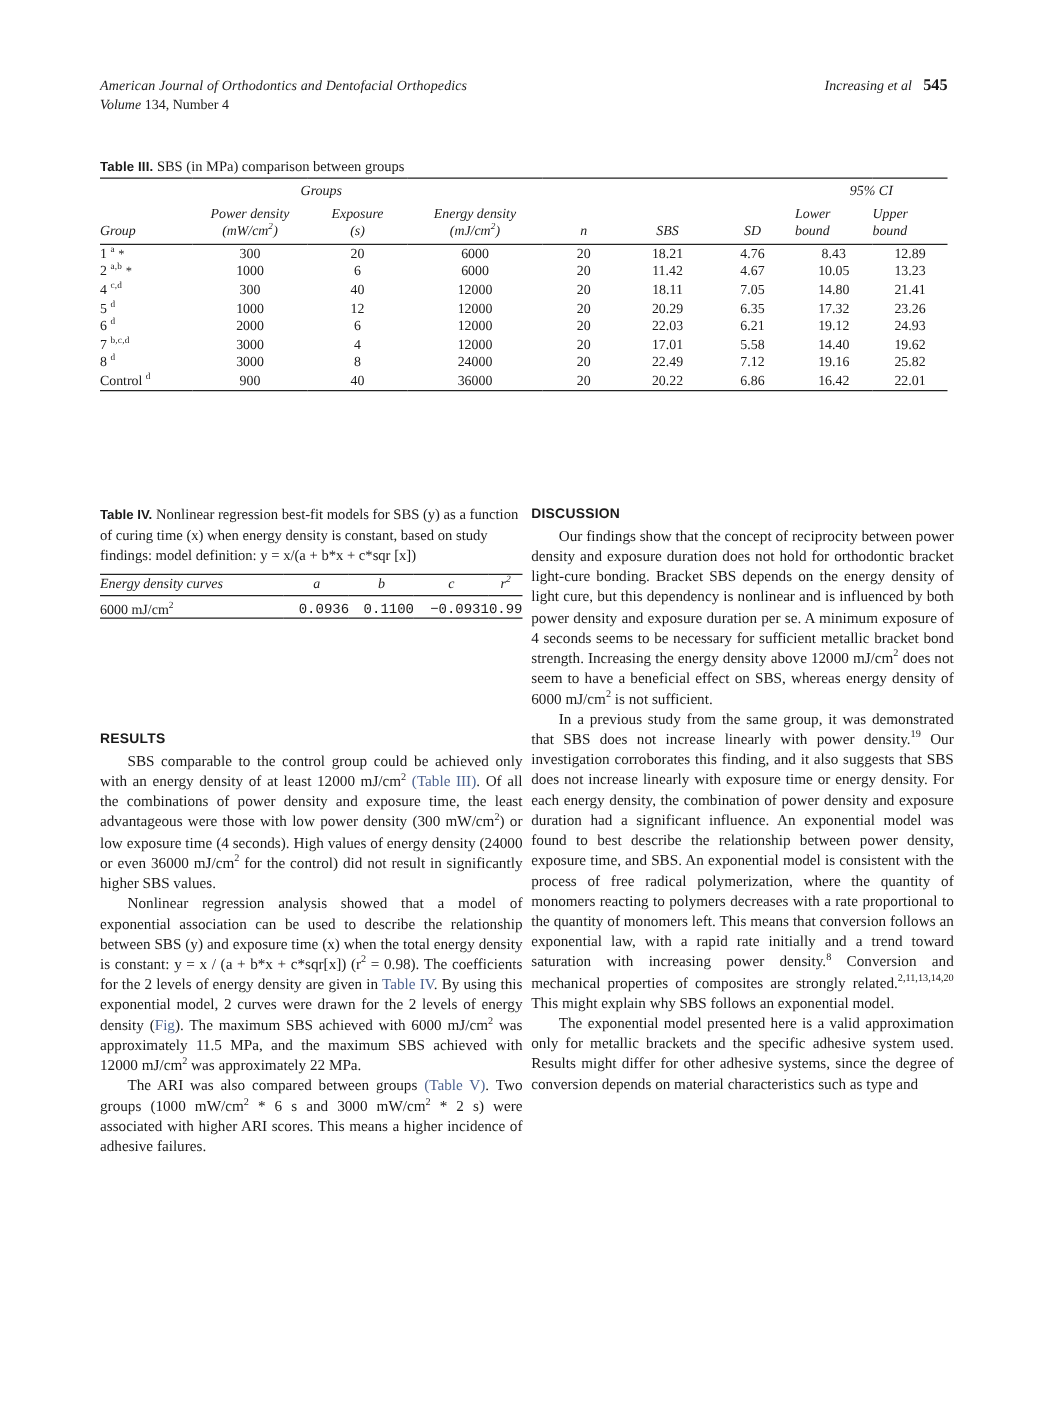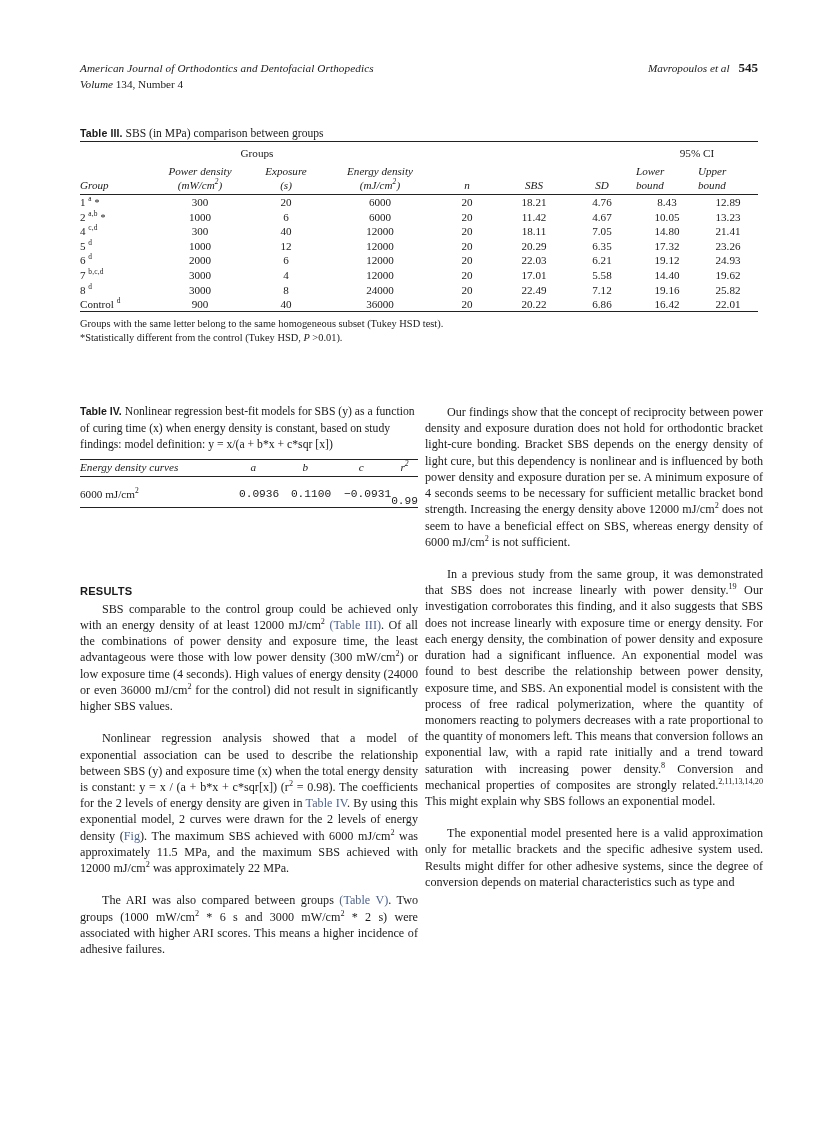--- a/index.html
+++ b/index.html
@@ -29,21 +29,21 @@
   .tbl-caption .lbl { font-family:"Liberation Sans", sans-serif; font-weight:bold; font-size:10.6px; letter-spacing:.1px; }
 
   table.t3 { border-collapse:collapse; width:100%; font-size:11.1px; }
   table.t3 td, table.t3 th { padding:0; font-weight:normal; }
 
   .rule-thick { border-top:1.6px solid #222; }
   .rule-thin  { border-top:0.9px solid #222; }
 
   
   .t3wrap { position:absolute; left:80px; top:126px; width:678px; }
-  .t3 .hdr-span { height:21px; font-size:11.2px; text-align:center; vertical-align:middle; }
+  .t3 .hdr-span { height:21px; font-style:italic; font-size:11.2px; text-align:center; vertical-align:middle; }
   .t3 .hdr-cell { font-style:italic; font-size:11.1px; vertical-align:bottom; padding-bottom:2px; line-height:1.24; }
   .t3 .c  { text-align:center; }
   .t3 .l  { text-align:left; }
   .t3 .body td { height:14.6px; vertical-align:middle; }
   .t3 sup { font-size:7.4px; vertical-align:super; line-height:0; letter-spacing:.2px; }
   .t3 .star { font-size:10px; }
 
   .span-line { height:2px; }
 
   .tbl-notes { font-size:10.4px; line-height:1.42; margin-top:3px; }
@@ -63,34 +63,34 @@
   
   .col { position:absolute; width:338px; font-size:12.15px; line-height:1.335; text-align:justify; }
   .col-left  { left:80px;  top:584px; }
   .col-right { left:425px; top:404px; }
   .sechead {
     font-family:"Liberation Sans", sans-serif;
     font-weight:bold; font-size:11.1px; letter-spacing:.2px;
     margin:0 0 2px 0; text-align:left;
   }
   .para { margin:0; text-indent:22px; text-align:justify; }
-  .para + .para { margin-top:16px; }
+  .para + .para { margin-top:0; }
   sup { font-size:8.2px; vertical-align:super; line-height:0; }
   .lnk { color:#4d6491; }
 </style>
 </head>
 <body>
 
 <div class="page">
 
   <div class="runhead">
     <div class="runhead-row">
       <div class="rh-journal">American Journal of Orthodontics and Dentofacial Orthopedics</div>
       <div class="rh-right">
-        <span class="rh-authors">Mavropoulos et al</span>
+        <span class="rh-authors">Increasing et al</span>
         <span class="rh-page">545</span>
       </div>
     </div>
     <div class="rh-vol"><i>Volume</i><span> 134, Number 4</span></div>
   </div>
 
   <div class="t3wrap">
     <div class="tbl-caption">
       <span class="lbl">Table III.</span>
       <span>SBS (in MPa) comparison between groups</span>
@@ -253,26 +253,20 @@
             <td class="c">6.86</td>
             <td class="c">16.42</td>
             <td class="c">22.01</td>
           </tr>
           <tr class="rule-thick">
             <td colspan="9" style="height: 2px;"></td>
           </tr>
         </tbody>
     </table>
 
-    <div class="tbl-notes">
-      <div>Groups with the same letter belong to the same homogeneous subset (Tukey HSD test).</div>
-      <div>
-        <span>*Statistically different from the control (Tukey HSD, </span><i>P</i><span> &gt;0.01).</span>
-      </div>
-    </div>
   </div>
 
   <div class="t4wrap">
     <div class="t4cap">
       <span class="lbl" style="font-family:'Liberation Sans',sans-serif;font-weight:bold;font-size:10.6px;">Table IV.</span>
       <span>Nonlinear regression best-fit models for SBS (y) as a function of curing time (x) when energy density is constant, based on study findings: model definition: y = x/(a + b*x + c*sqr [x])</span>
     </div>
     <table class="t4">
       <colgroup>
           <col style="width:148px">
@@ -289,21 +283,21 @@
         <td class="hd c">c</td>
         <td class="hd c">r<sup>2</sup></td>
       </tr>
       </tbody>
         <tbody id="t4-body">
           <tr class="bodyrow rule-thin">
             <td style="padding-top: 5px;">6000  mJ/cm<sup>2</sup></td>
             <td class="r" style="padding-top: 5px;">0.0936</td>
             <td class="r" style="padding-top: 5px;">0.1100</td>
             <td class="r" style="padding-top: 5px;">−0.0931</td>
-            <td class="r" style="padding-top: 18px;">0.99</td>
+            <td class="r" style="padding-top: 5px;">0.99</td>
           </tr>
           <tr class="rule-thick">
             <td colspan="5" style="height: 2px;"></td>
           </tr>
         </tbody>
     </table>
   </div>
 
   <div class="col col-left">
     <div class="sechead">RESULTS</div>
@@ -312,20 +306,21 @@
     </p>
     <p class="para">
       <span>Nonlinear regression analysis showed that a model of exponential association can be used to describe the relationship between SBS (y) and exposure time (x) when the total energy density is constant: y = x / (a + b*x + c*sqr[x]) (r</span><sup>2</sup><span> = 0.98). The coefficients for the 2 levels of energy density are given in </span><span class="lnk">Table IV</span><span>. By using this exponential model, 2 curves were drawn for the 2 levels of energy density (</span><span class="lnk">Fig</span><span>). The maximum SBS achieved with 6000 mJ/cm</span><sup>2</sup><span> was approximately 11.5 MPa, and the maximum SBS achieved with 12000 mJ/cm</span><sup>2</sup><span> was approximately 22 MPa.</span>
     </p>
     <p class="para">
       <span>The ARI was also compared between groups </span><span class="lnk">(Table V)</span><span>. Two groups (1000 mW/cm</span><sup>2</sup><span> * 6 s and 3000 mW/cm</span><sup>2</sup><span> * 2 s) were associated with higher ARI scores. This means a higher incidence of adhesive failures.</span>
     </p>
   </div>
 
   <div class="col col-right">
+    <div class="sechead">DISCUSSION</div>
     <p class="para">
       <span>Our findings show that the concept of reciprocity between power density and exposure duration does not hold for orthodontic bracket light-cure bonding. Bracket SBS depends on the energy density of light cure, but this dependency is nonlinear and is influenced by both power density and exposure duration per se. A minimum exposure of 4 seconds seems to be necessary for sufficient metallic bracket bond strength. Increasing the energy density above 12000 mJ/cm</span><sup>2</sup><span> does not seem to have a beneficial effect on SBS, whereas energy density of 6000 mJ/cm</span><sup>2</sup><span> is not sufficient.</span>
     </p>
     <p class="para">
       <span>In a previous study from the same group, it was demonstrated that SBS does not increase linearly with power density.</span><sup>19</sup><span> Our investigation corroborates this finding, and it also suggests that SBS does not increase linearly with exposure time or energy density. For each energy density, the combination of power density and exposure duration had a significant influence. An exponential model was found to best describe the relationship between power density, exposure time, and SBS. An exponential model is consistent with the process of free radical polymerization, where the quantity of monomers reacting to polymers decreases with a rate proportional to the quantity of monomers left. This means that conversion follows an exponential law, with a rapid rate initially and a trend toward saturation with increasing power density.</span><sup>8</sup><span> Conversion and mechanical properties of composites are strongly related.</span><sup>2,11,13,14,20</sup><span> This might explain why SBS follows an exponential model.</span>
     </p>
     <p class="para">The exponential model presented here is a valid approximation only for metallic brackets and the specific adhesive system used. Results might differ for other adhesive systems, since the degree of conversion depends on material characteristics such as type and</p>
   </div>
 
 </div>

